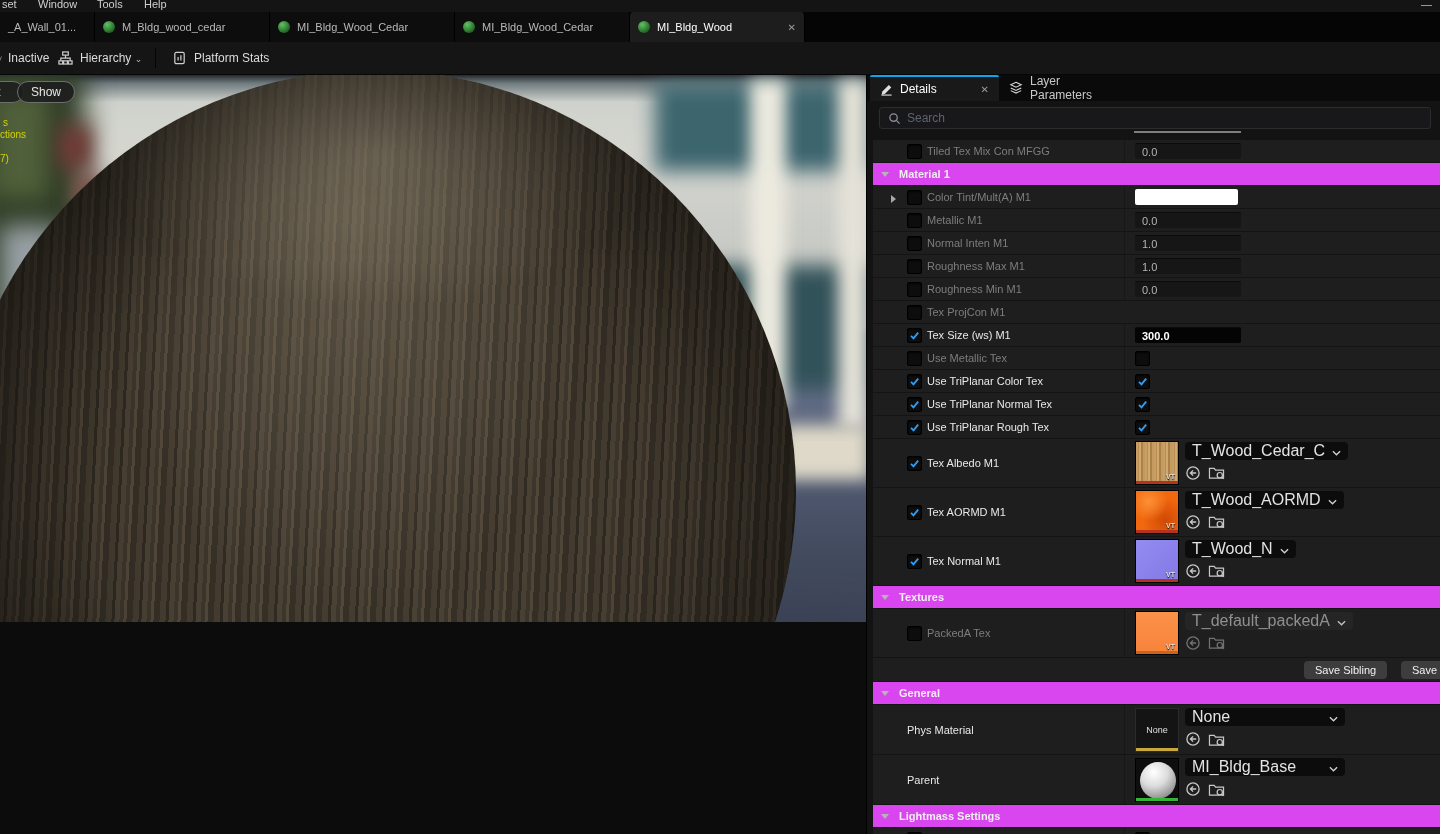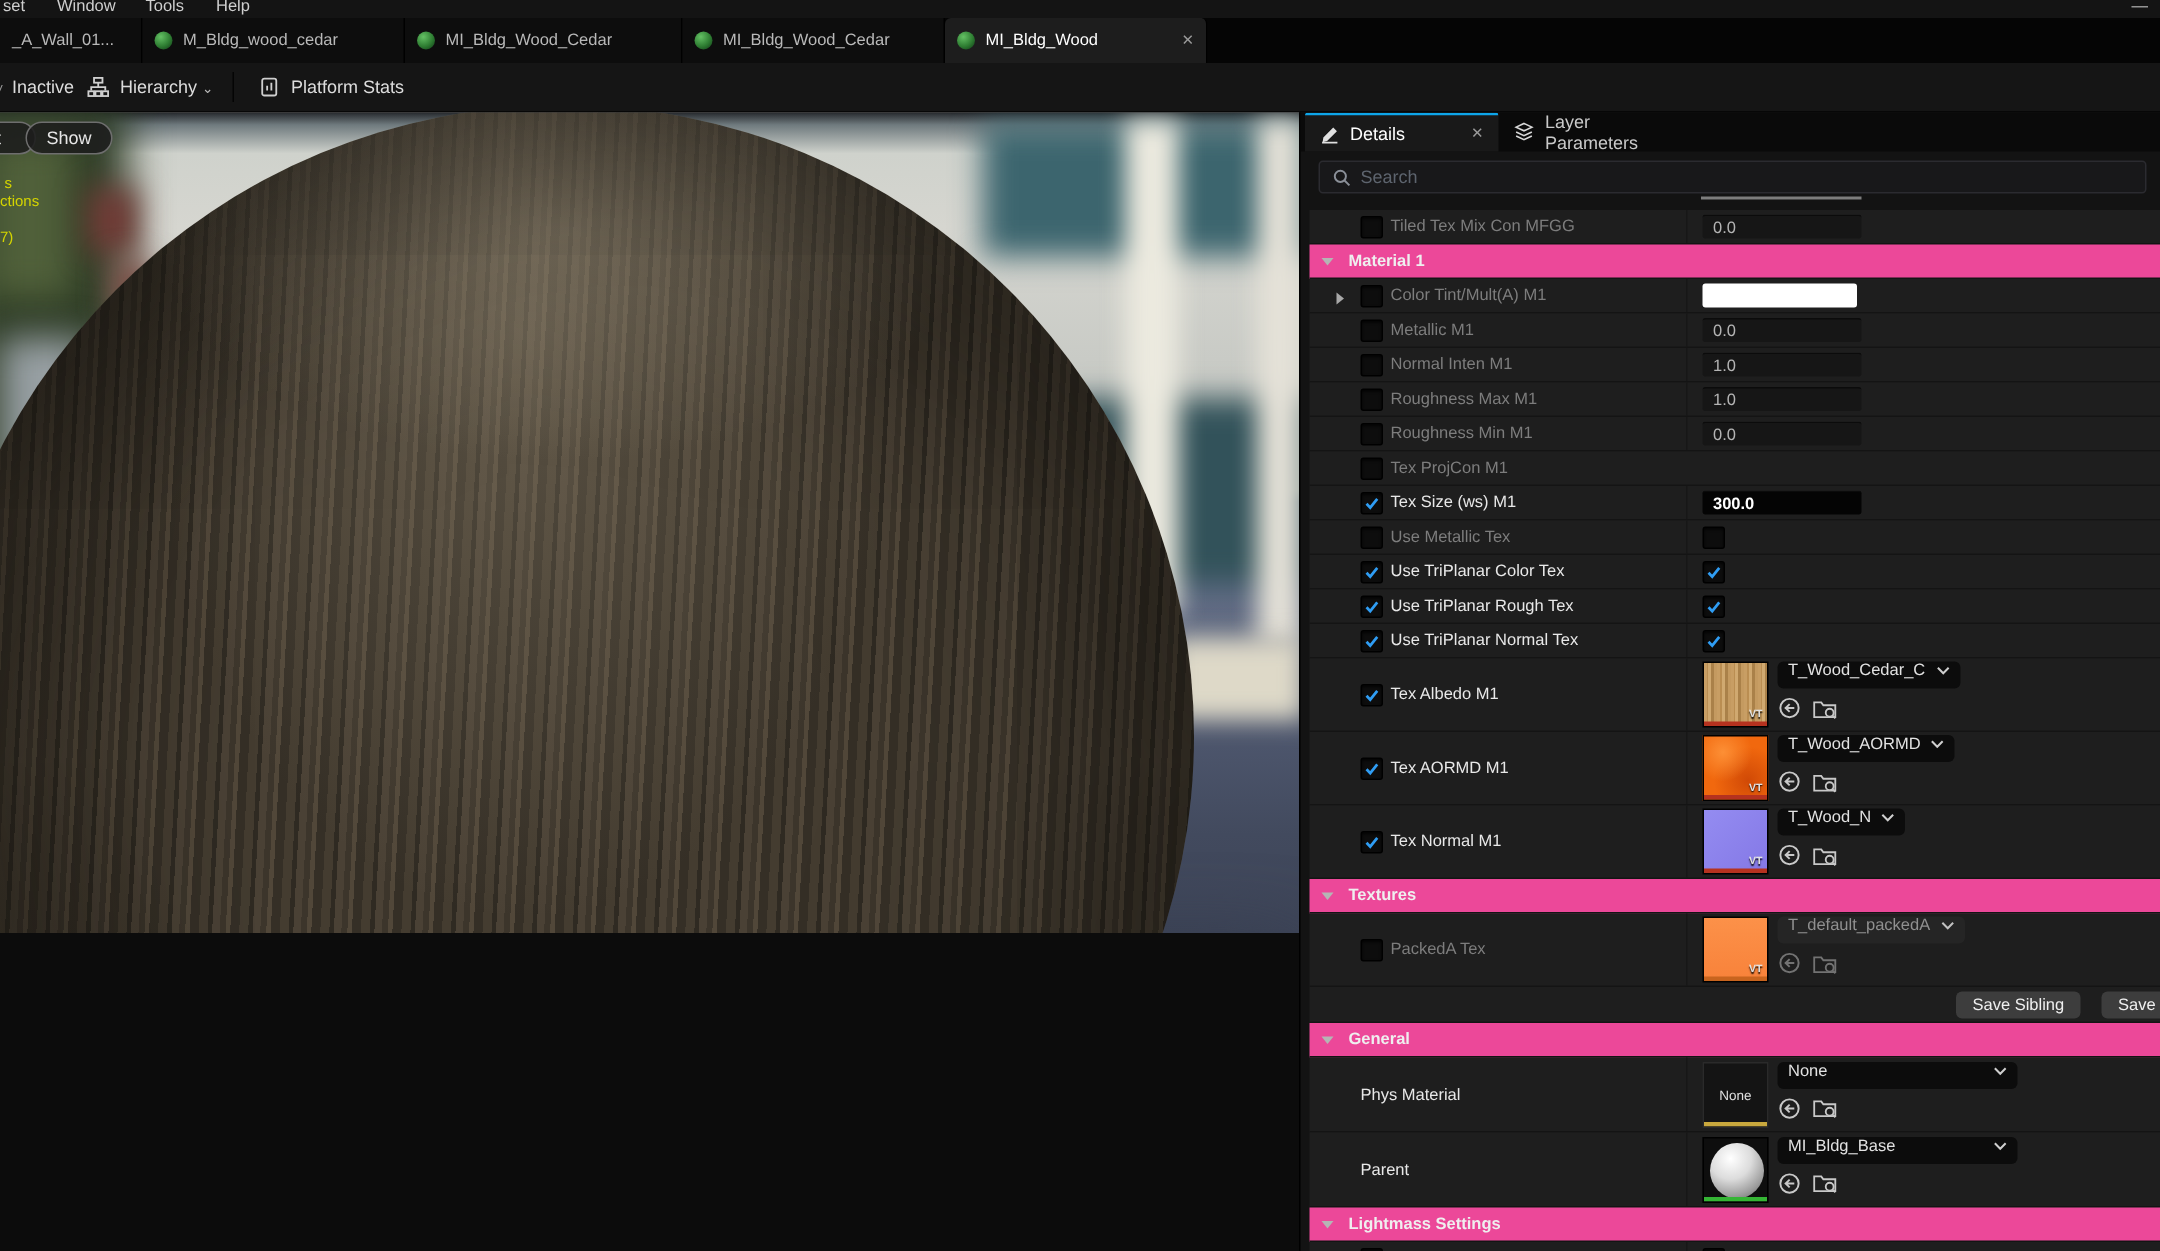--- a/index.html
+++ b/index.html
@@ -54,38 +54,38 @@
   .dp-tab .tab-close{padding-left:26px;}
   .dp-icon{margin-right:7px;color:#d8d8d8;display:inline-flex;}
   #dp-search{position:absolute;left:12px;top:32px;width:552px;height:22px;background:#18181a;
       border:1px solid #2b2b30;border-radius:3px;box-sizing:border-box;display:flex;align-items:center;}
   #dp-search .ph{font-size:12px;color:#5d646e;margin-left:6px;}
   #dp-search svg{margin-left:8px;}
   #scroll-remnant{position:absolute;left:267px;top:56px;width:107px;height:2px;background:#7d7d7d;}
   #rows{position:absolute;left:6px;top:65px;width:568px;}
   .row{position:relative;display:flex;background:#1e1e1e;border-bottom:1px solid #141414;box-sizing:border-box;}
   .row.h23{height:23px}.row.h49{height:49px}.row.h50{height:50px}.row.h24{height:24px}
-  .row.header{background:#ec4899;align-items:center;}
+  .row.header{background:#d946ef;align-items:center;}
   .tri{width:0;height:0;border-left:4px solid transparent;border-right:4px solid transparent;
       border-top:5px solid #b5b5b5;margin:0 10px 0 8px;}
   .tri-r{width:0;height:0;border-top:4px solid transparent;border-bottom:4px solid transparent;
       border-left:5px solid #a8a8a8;position:absolute;left:18px;top:9px;}
   .hlabel{font-size:11px;font-weight:bold;color:#efefef;}
   .lcell{width:251px;flex:0 0 auto;display:flex;align-items:center;padding-left:34px;box-sizing:border-box;}
   .vcell{flex:1;display:flex;align-items:center;padding-left:10px;border-left:1px solid #171717;position:relative;}
   .plabel{font-size:11px;color:#e8e8e8;margin-left:5px;white-space:nowrap;}
   .row.off .plabel{color:#7d7d7d;}
   .cb{width:13px;height:13px;background:#0d0d0d;border:1px solid #000;border-radius:2px;flex:0 0 auto;
       display:flex;align-items:center;justify-content:center;box-shadow:inset 0 1px 2px rgba(0,0,0,.8);}
   .vfield{width:106px;height:16px;background:#161616;border-radius:2px;border-top:1px solid #0b0b0b;
       font-size:11px;color:#b4b4b4;line-height:16px;padding-left:7px;box-sizing:border-box;}
   .vfield.edited{background:#040404;color:#fff;font-weight:bold;}
   .swatch{width:103px;height:16px;border-radius:2px;}
-  .dd{display:inline-flex;align-items:flex-start;height:18px;background:#0c0c0c;border-radius:4px;
-      padding:0 7px;font-size:11px;color:#e2e2e2;gap:7px;width:max-content;}
+  .dd{display:inline-flex;align-items:flex-end;height:18px;background:#0c0c0c;border-radius:4px;
+      padding:0 7px;font-size:16px;color:#e2e2e2;gap:7px;width:max-content;}
   .dd.wide{width:160px;justify-content:space-between;box-sizing:border-box;}
   .dd.dim{background:#262626;color:#9a9a9a;}
   .thumb{width:44px;height:44px;position:relative;flex:0 0 auto;overflow:hidden;border:1px solid #000;box-sizing:border-box;}
   .strip{position:absolute;left:0;right:0;bottom:0;height:3px;}
   .vt{position:absolute;right:3px;bottom:4px;font-size:7px;font-weight:bold;color:#e3e3e3;
       text-shadow:0 1px 1px #000;}
   .t-wood{background:repeating-linear-gradient(90deg,#c89e64 0 2px,#ba8e52 2px 3px,#d0a970 3px 5px,#aa8149 5px 7px,#c49a60 7px 9px);}
   .t-aormd{background:radial-gradient(circle at 30% 25%,rgba(255,150,60,.85),rgba(255,150,60,0) 45%),
       radial-gradient(circle at 70% 70%,rgba(205,70,5,.9),rgba(205,70,5,0) 55%),#f1680e;}
   .t-normal{background:linear-gradient(135deg,#948cf1,#8478e6);}
@@ -342,38 +342,38 @@
             </span>
           </div>
         </div>
         <div class="row h23">
           <div class="lcell">
             <span class="cb">
               <svg width="11" height="11" viewBox="0 0 12 12">
                 <path d="M2.2 6.4l2.7 2.8L10 2.9" fill="none" stroke="#2f9df4" stroke-width="2"></path>
               </svg>
             </span>
+            <span class="plabel">Use TriPlanar Normal Tex</span>
+          </div>
+          <div class="vcell">
+            <span class="cb">
+              <svg width="11" height="11" viewBox="0 0 12 12">
+                <path d="M2.2 6.4l2.7 2.8L10 2.9" fill="none" stroke="#2f9df4" stroke-width="2"></path>
+              </svg>
+            </span>
+          </div>
+        </div>
+        <div class="row h23">
+          <div class="lcell">
+            <span class="cb">
+              <svg width="11" height="11" viewBox="0 0 12 12">
+                <path d="M2.2 6.4l2.7 2.8L10 2.9" fill="none" stroke="#2f9df4" stroke-width="2"></path>
+              </svg>
+            </span>
             <span class="plabel">Use TriPlanar Rough Tex</span>
-          </div>
-          <div class="vcell">
-            <span class="cb">
-              <svg width="11" height="11" viewBox="0 0 12 12">
-                <path d="M2.2 6.4l2.7 2.8L10 2.9" fill="none" stroke="#2f9df4" stroke-width="2"></path>
-              </svg>
-            </span>
-          </div>
-        </div>
-        <div class="row h23">
-          <div class="lcell">
-            <span class="cb">
-              <svg width="11" height="11" viewBox="0 0 12 12">
-                <path d="M2.2 6.4l2.7 2.8L10 2.9" fill="none" stroke="#2f9df4" stroke-width="2"></path>
-              </svg>
-            </span>
-            <span class="plabel">Use TriPlanar Normal Tex</span>
           </div>
           <div class="vcell">
             <span class="cb">
               <svg width="11" height="11" viewBox="0 0 12 12">
                 <path d="M2.2 6.4l2.7 2.8L10 2.9" fill="none" stroke="#2f9df4" stroke-width="2"></path>
               </svg>
             </span>
           </div>
         </div>
         <div class="row h49">

